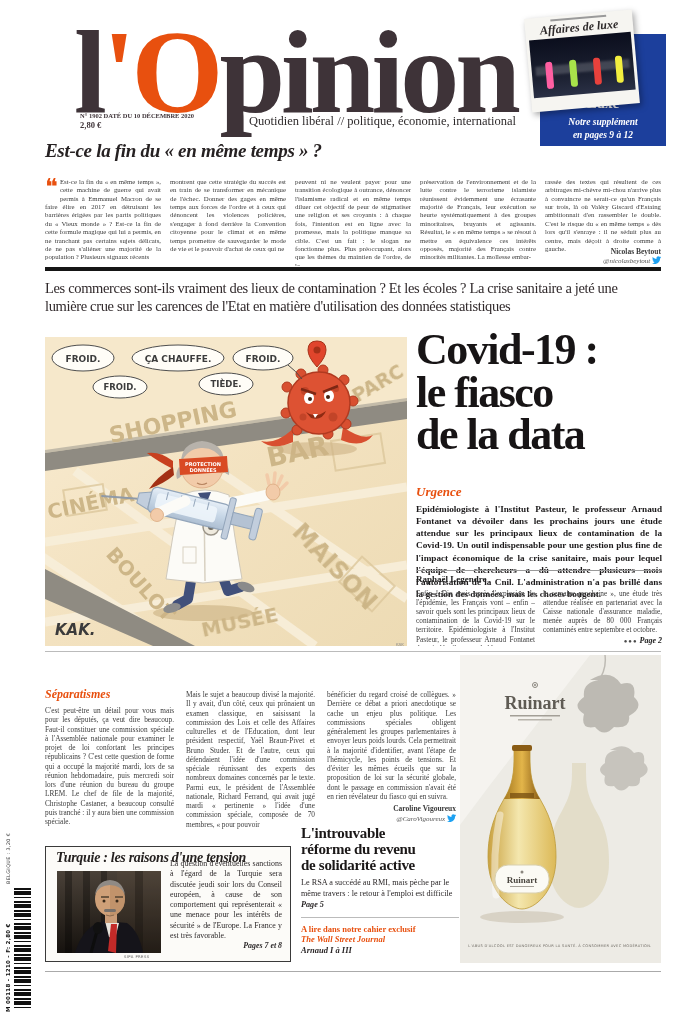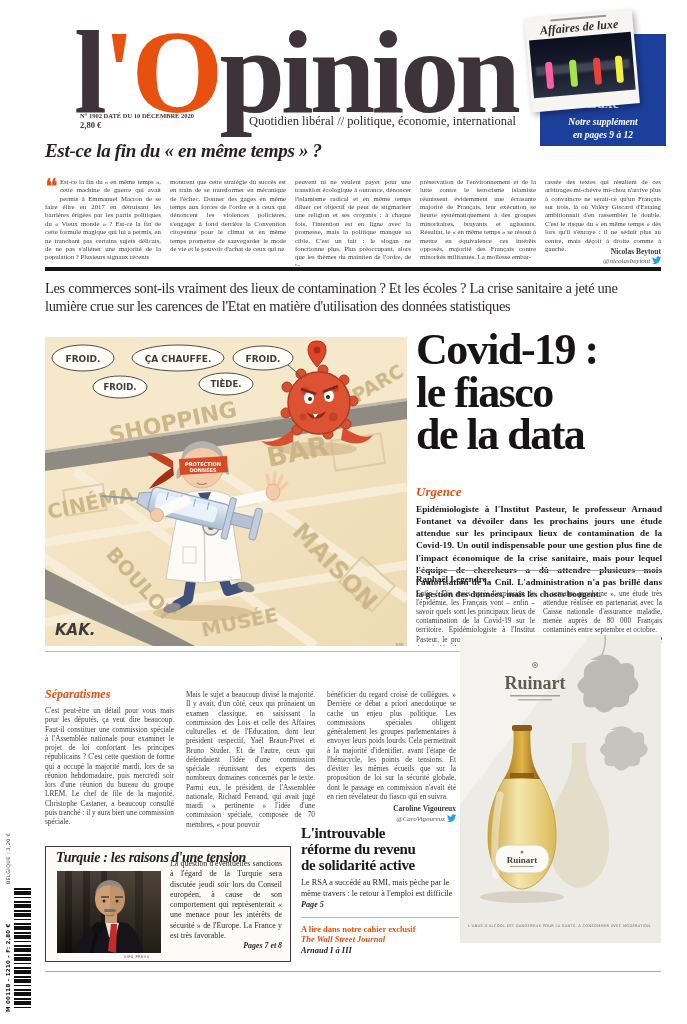--- a/index.html
+++ b/index.html
@@ -62,21 +62,21 @@
   .rule-mid{position:absolute;left:45px;top:651px;width:616px;height:1px;background:#bbb;}
   
   .cast-headline{position:absolute;left:45px;top:655px;font-size:23px;color:#24201f;letter-spacing:-.5px;font-weight:500;}
   .cast-kicker{position:absolute;left:45px;top:687px;font-size:12px;font-weight:bold;font-style:italic;color:#e8500f;}
   .cast-col{position:absolute;width:129px;font-size:7.3px;line-height:1.27;text-align:justify;color:#3b3b3b;overflow:hidden;}
   .cast-col1{left:45px;top:706px;height:140px;}
   .cast-col2{left:186px;top:690px;height:156px;}
   .cast-col3{left:327px;top:690px;height:156px;}
   .cast-author{text-align:right;margin-top:3px;line-height:1.25;}
   
-  .ad{position:absolute;left:460px;top:635px;width:201px;height:308px;background:#edebe5;}
+  .ad{position:absolute;left:460px;top:655px;width:201px;height:308px;background:#edebe5;}
   .ad svg{width:100%;height:100%;display:block;}
   
   .turq{position:absolute;left:45px;top:846px;width:246px;height:116px;border:1.5px solid #3a3a3a;
         background:#fcfbf8;box-sizing:border-box;}
   .turq-title{position:absolute;left:10px;top:3px;font-size:14px;font-weight:bold;font-style:italic;
               letter-spacing:-.3px;color:#24201f;text-align:right;}
   .turq-photo{position:absolute;left:11px;top:24px;width:104px;height:82px;}
   .turq-credit{position:absolute;left:78px;top:107px;font-size:3.8px;color:#555;font-family:"DejaVu Sans",sans-serif;letter-spacing:.4px;}
   .turq-text{position:absolute;left:124px;top:12px;width:112px;font-size:7.9px;line-height:1.3;
              text-align:justify;color:#2c2829;}

